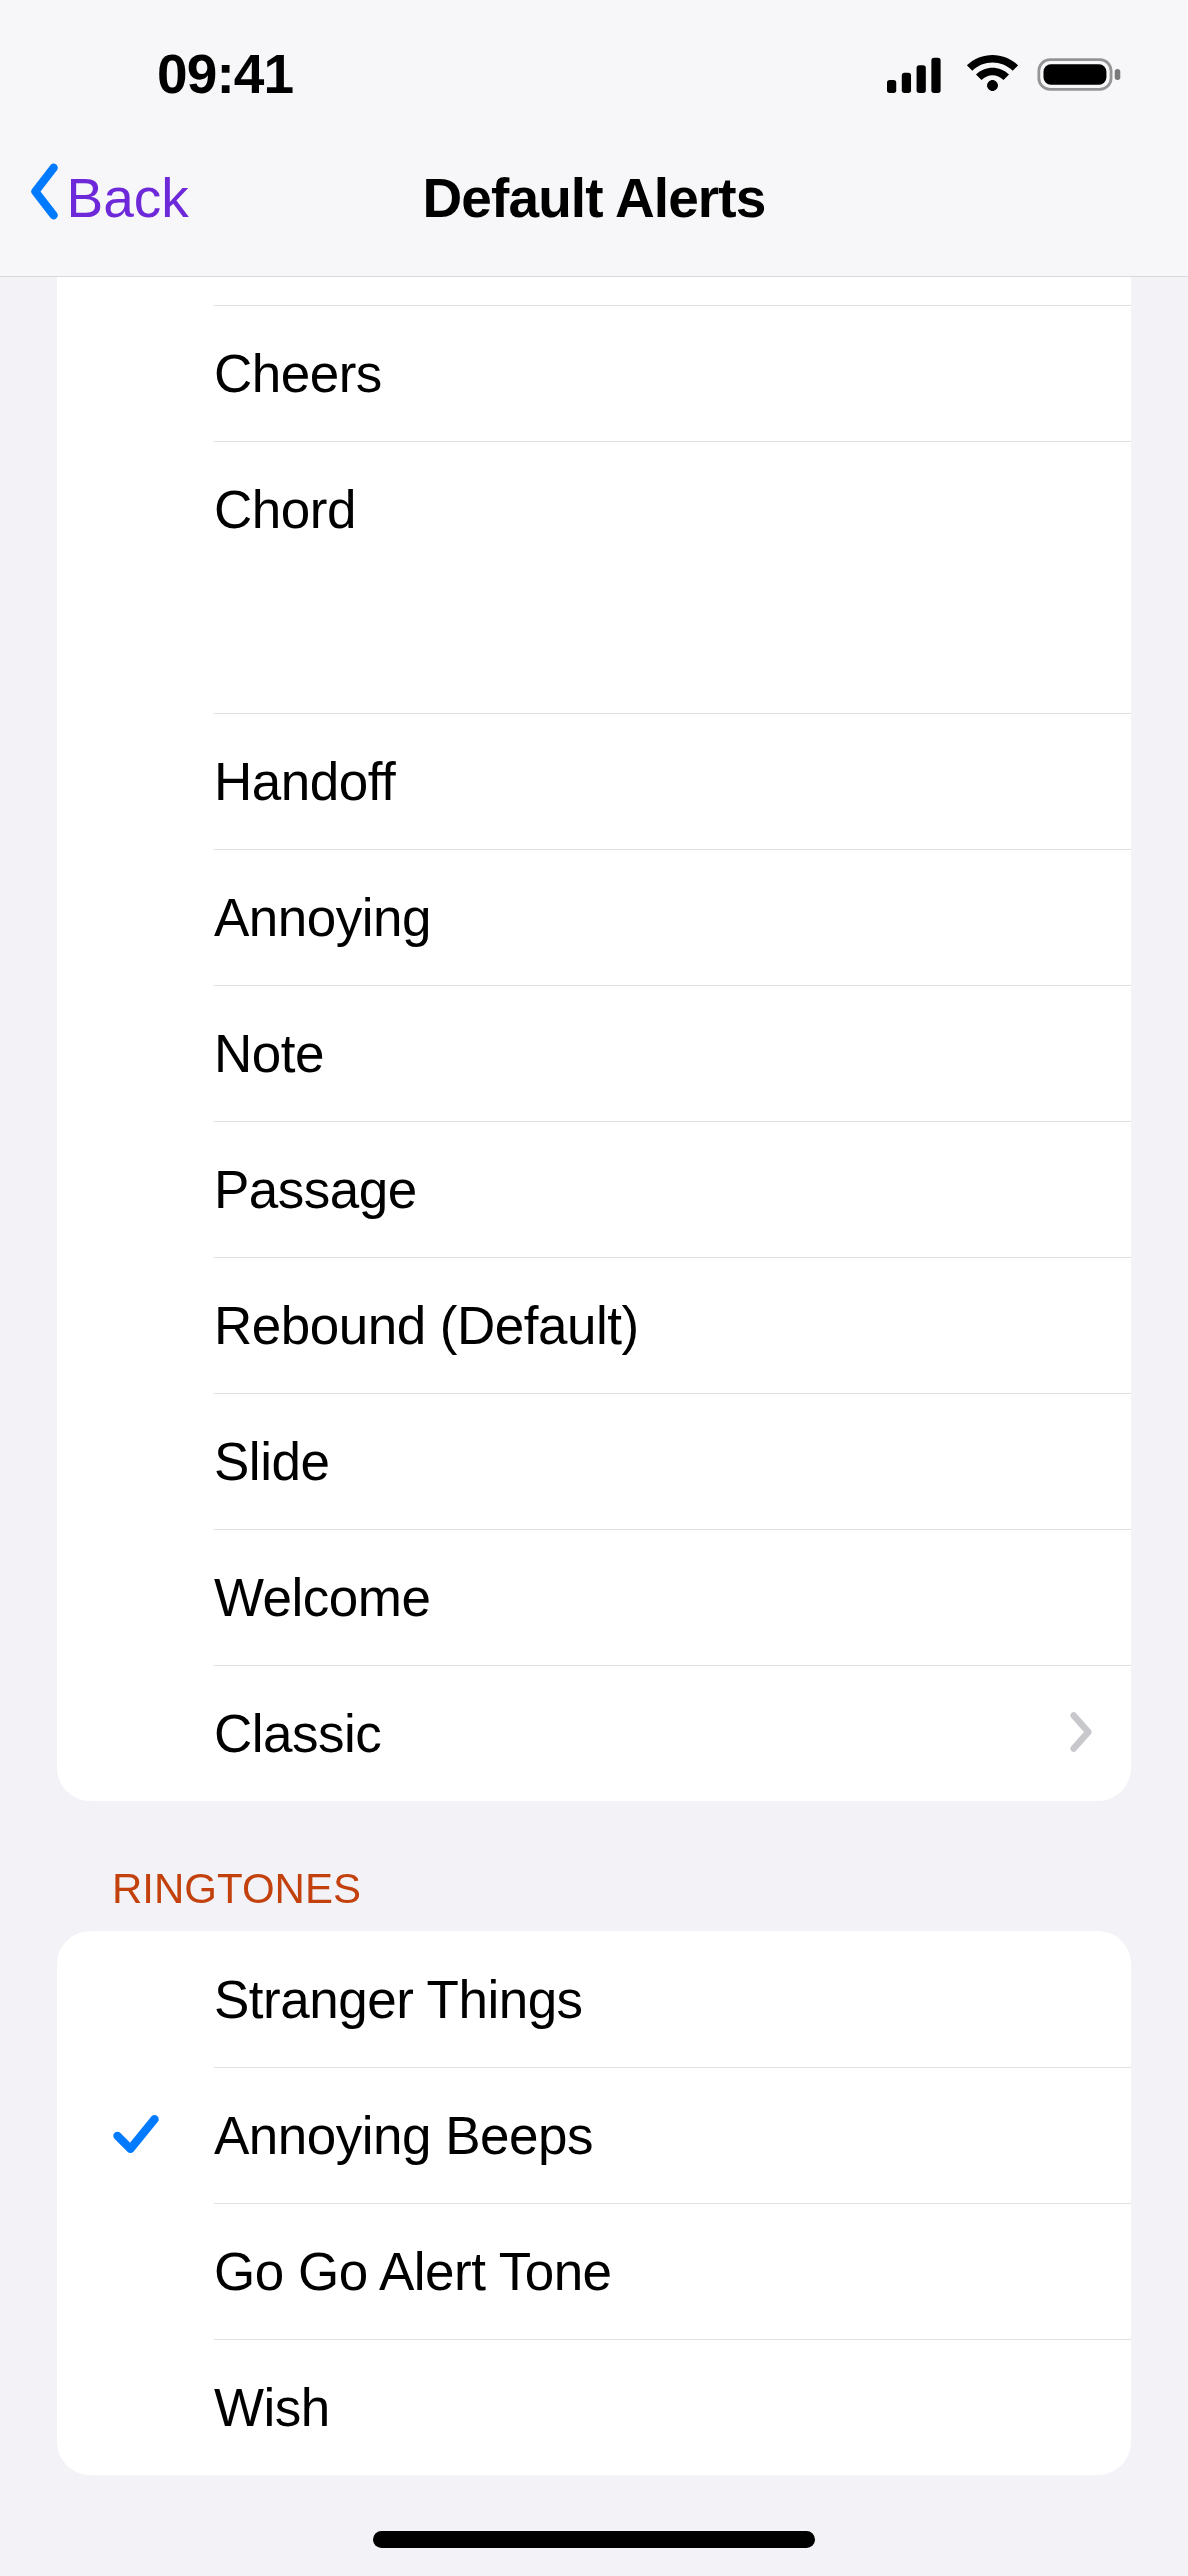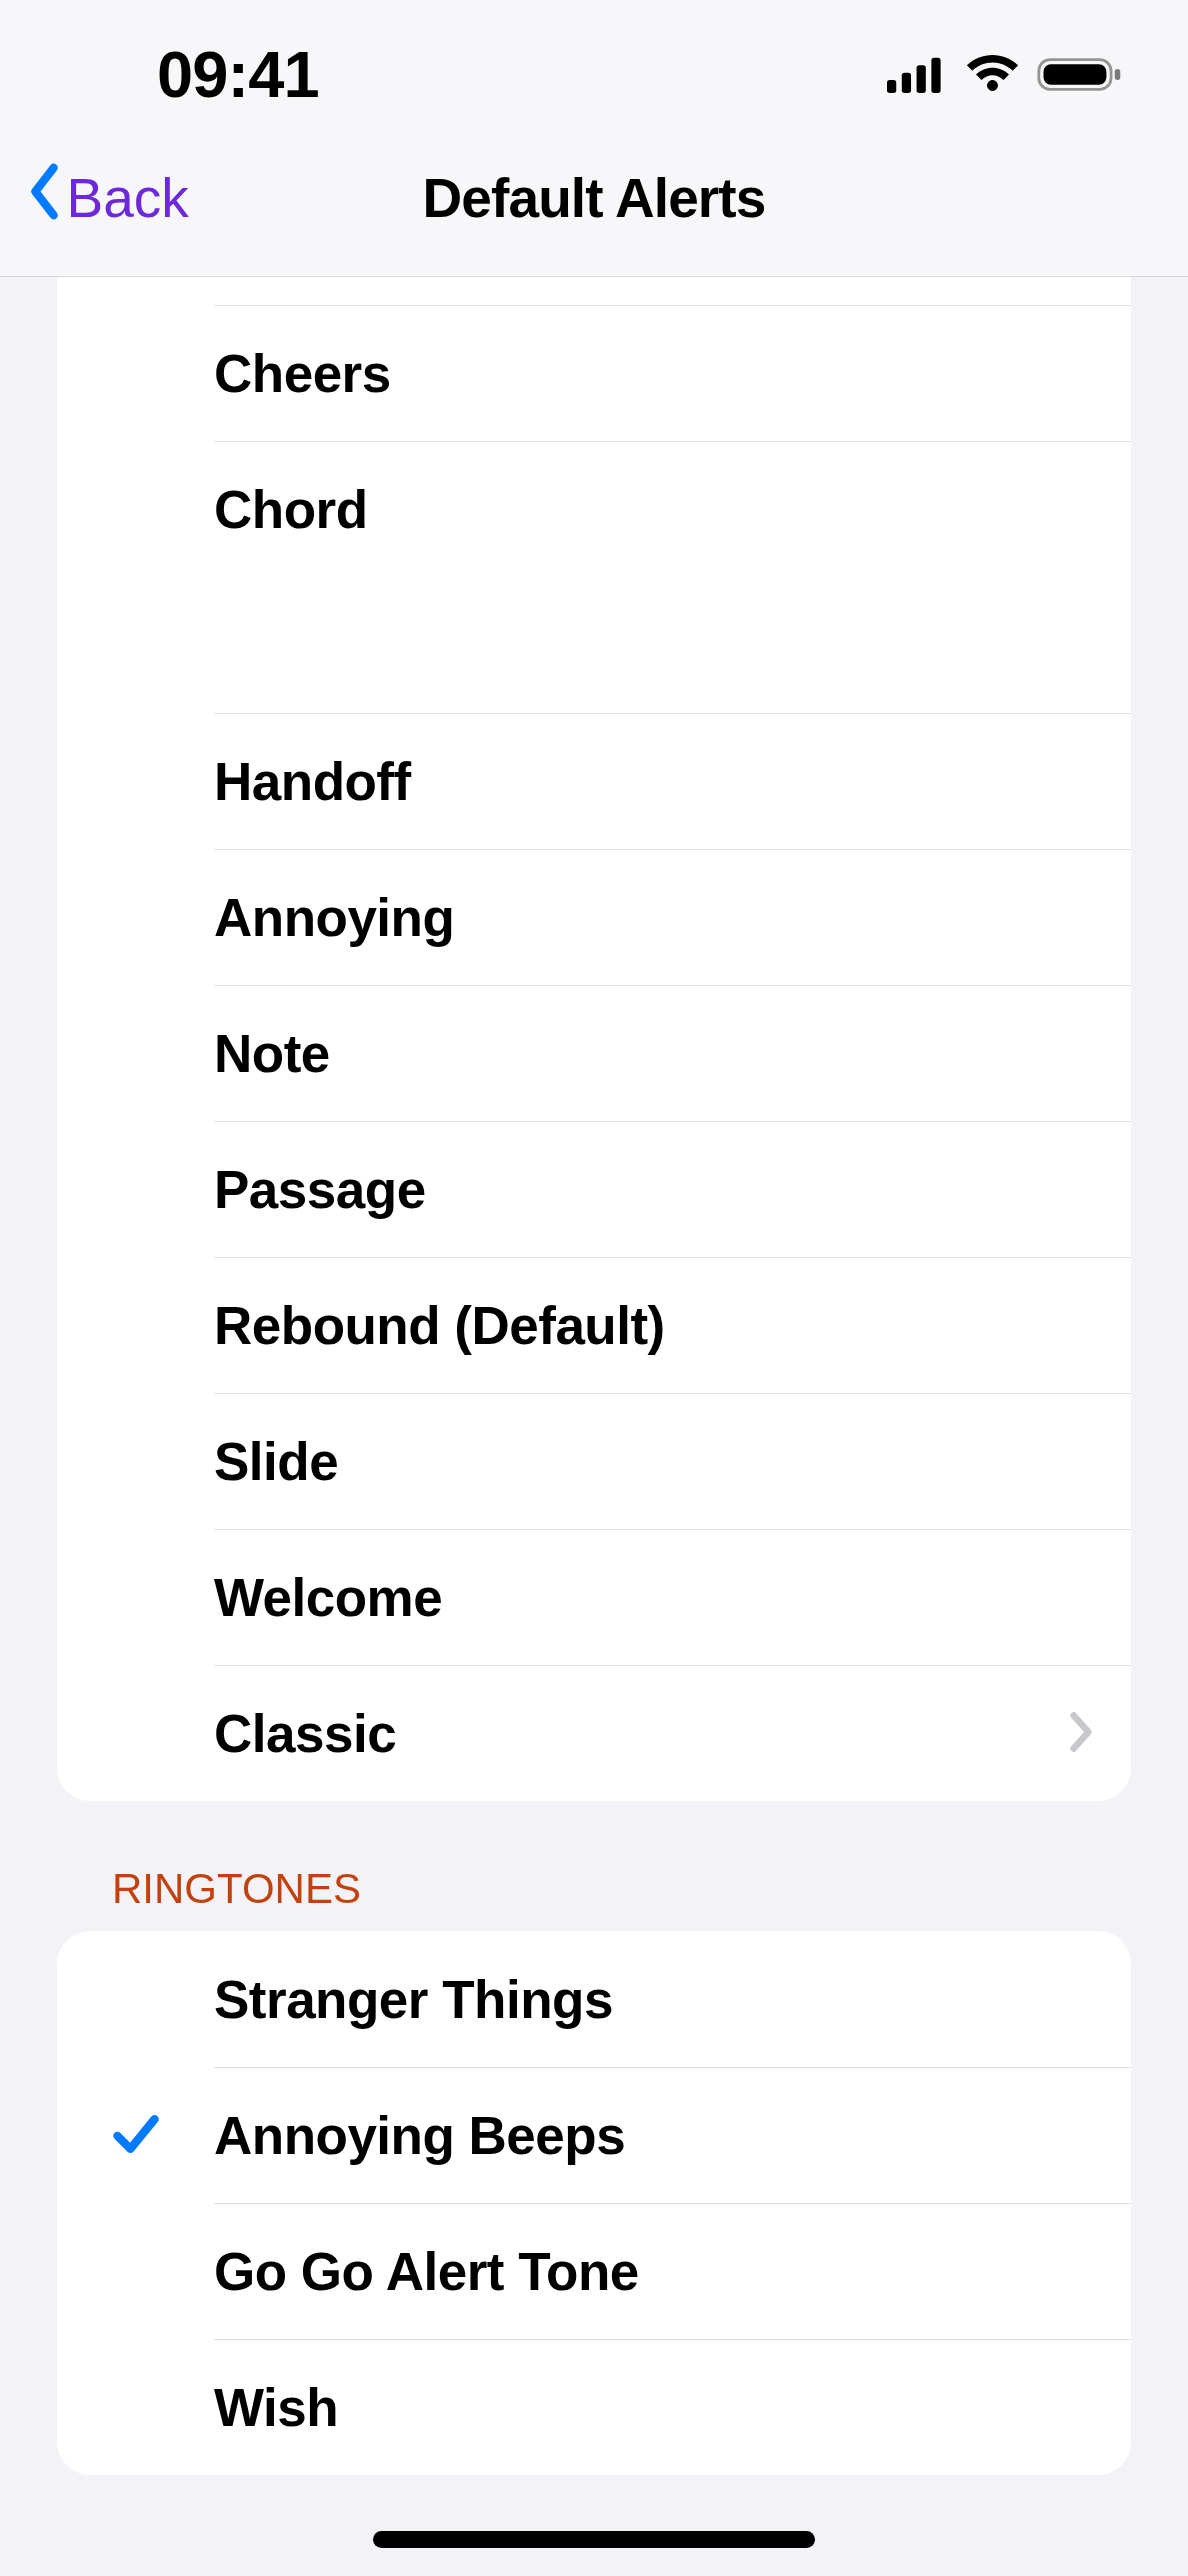--- a/index.html
+++ b/index.html
@@ -19,21 +19,21 @@
     
     .status-bar {
       height: 120px;
       display: flex;
       align-items: center;
       justify-content: space-between;
       padding: 28px 46px 0 46px;
       background: #f7f7f9;
     }
     .status-time {
-      font-size: 65px;
+      font-size: 55px;
       font-weight: 600;
       letter-spacing: -0.9px;
       margin-left: 111px;
     }
     .status-icons {
       display: flex;
       align-items: center;
       gap: 16.6px;
       margin-right: 18.4px;
     }
@@ -107,21 +107,21 @@
     }
     .row:first-child .row-main {
       border-top: none;
     }
     
     .section-card.first .row:first-child .row-main {
       border-top: 1.8px solid rgba(0,0,0,0.12);
     }
     .row-label {
       font-size: 53px;
-      font-weight: 700;
+      font-weight: 400;
       letter-spacing: -0.5px;
     }
     .row-chevron {
       margin-left: auto;
       color: #c7c7cc;
     }
     .check-icon {
       color: #007aff;
     }
 

